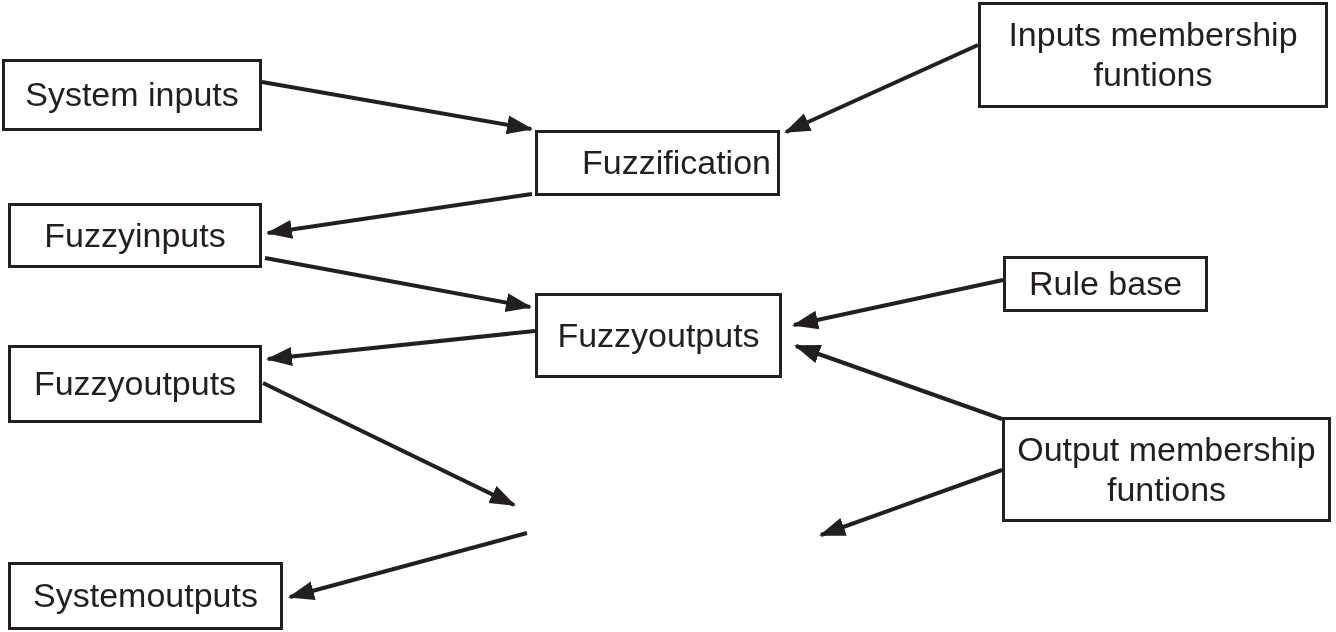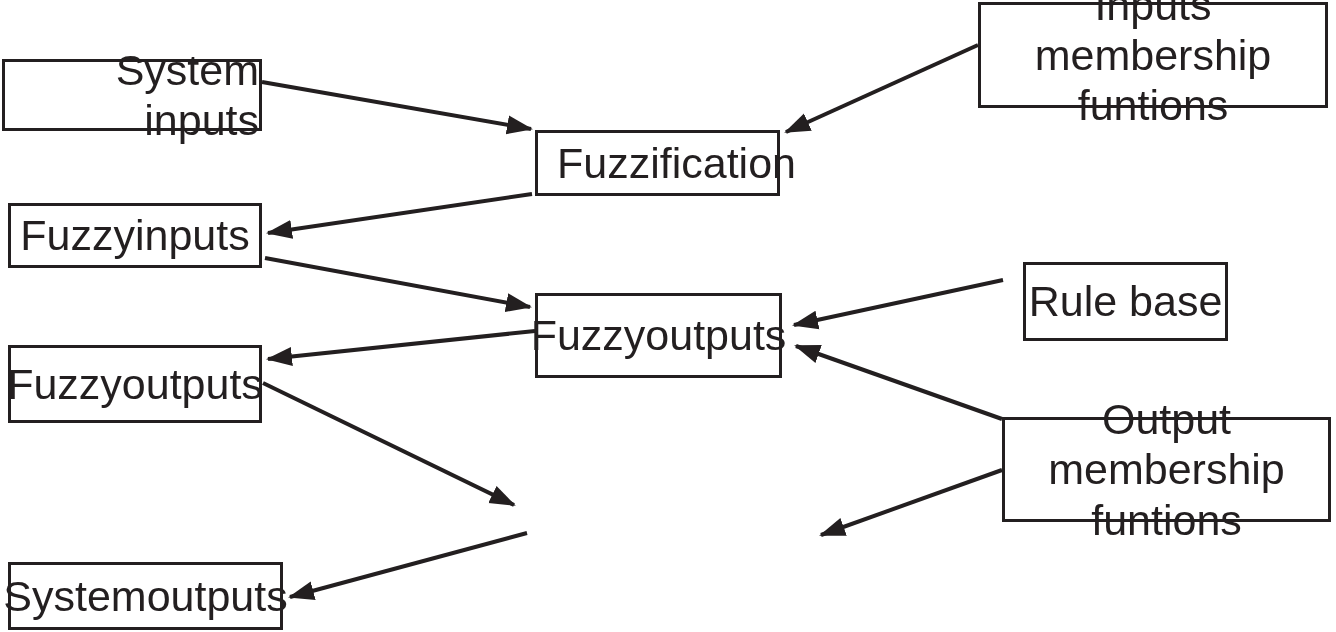--- a/index.html
+++ b/index.html
@@ -28,21 +28,21 @@
   .node {
     position: absolute;
     box-sizing: border-box;
     border: 3px solid var(--ink);
     background: #ffffff;
     display: flex;
     align-items: center;
     justify-content: center;
     text-align: center;
     color: var(--ink);
-    font-size: 43px;
+    font-size: 34px;
     line-height: 1.17;
   }
   .node-label { white-space: pre-line; }
 </style>
 </head>
 <body>
 
 <div class="canvas">
   <svg class="edge-layer" id="edge-layer" viewBox="0 0 1336 632" xmlns="http://www.w3.org/2000/svg">
     <defs>
@@ -69,21 +69,21 @@
     <div class="node" style="left: 978px; top: 2px; width: 350px; height: 106px;">
     <span class="node-label">Inputs membership
 funtions</span>
   </div>
     <div class="node" style="left: 535px; top: 130px; width: 245px; height: 66px; padding-left: 38px;">
     <span class="node-label">Fuzzification</span>
   </div>
     <div class="node" style="left: 8px; top: 203px; width: 254px; height: 65px;">
     <span class="node-label">Fuzzyinputs</span>
   </div>
-    <div class="node" style="left: 1003px; top: 262px; width: 205px; height: 79px; margin-left: 20px;">
+    <div class="node" style="left: 1003px; top: 256px; width: 205px; height: 56px;">
     <span class="node-label">Rule base</span>
   </div>
     <div class="node" style="left: 535px; top: 293px; width: 247px; height: 85px;">
     <span class="node-label">Fuzzyoutputs</span>
   </div>
     <div class="node" style="left: 8px; top: 345px; width: 254px; height: 78px;">
     <span class="node-label">Fuzzyoutputs</span>
   </div>
     <div class="node" style="left: 1002px; top: 417px; width: 329px; height: 105px;">
     <span class="node-label">Output membership

